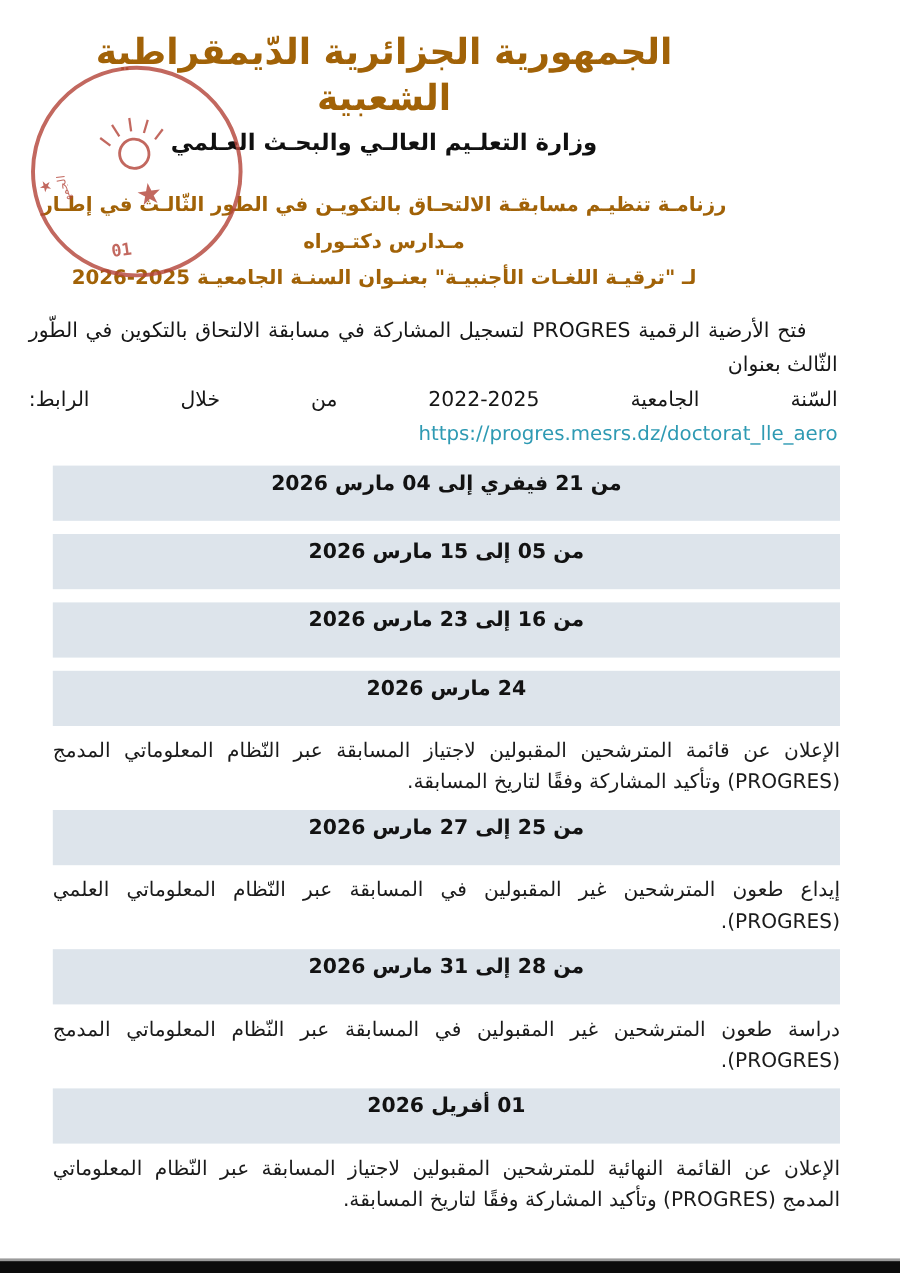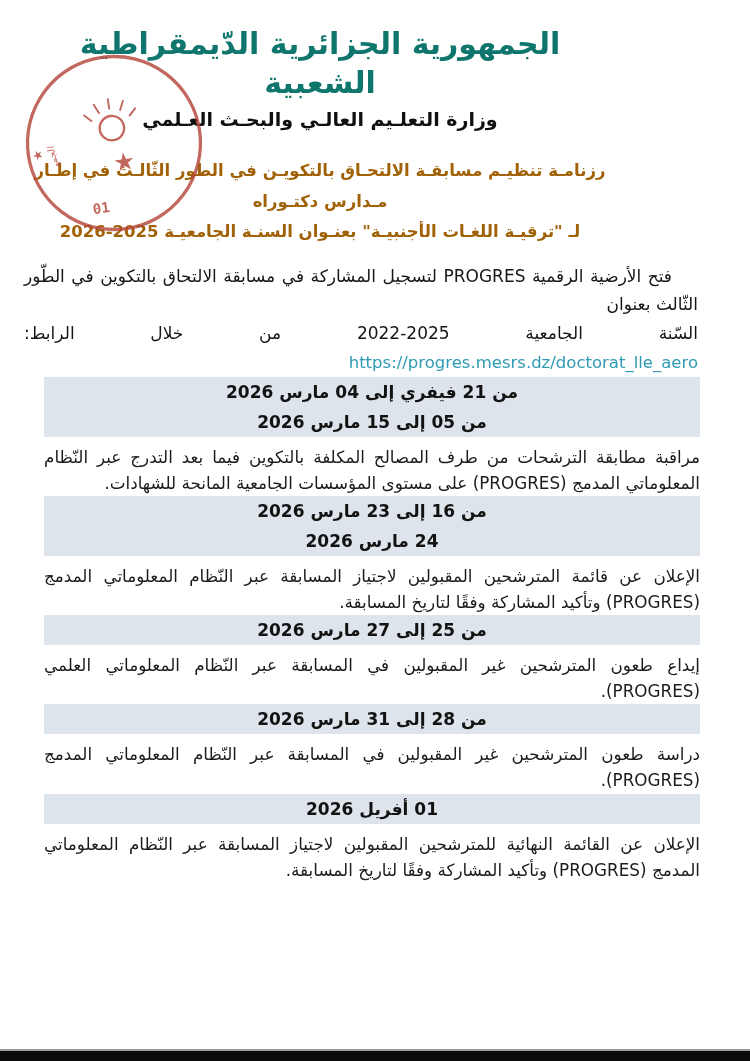--- a/index.html
+++ b/index.html
@@ -31,21 +31,21 @@
     padding-top:24px;
     margin-right:170px;
     margin-left:60px;
     text-align:center;
   }
   .republic{
     font-size:30px;
     font-weight:800;
     letter-spacing:-1px;
     line-height:1.3;
-    color:#0f766e;
+    color:#a16207;
   }
   .ministry{
     margin-top:6px;
     font-size:19px;
     font-weight:bold;
     color:#101010;
   }
   
   .doc-title{
     margin-top:26px;
@@ -71,22 +71,23 @@
     color:#2e9ab3;
     font-weight:normal;
     text-decoration:none;
     direction:ltr;
     unicode-bidi:embed;
     font-size:16.5px;
   }
   
   .content{margin:0 50px 0 44px;}
   .date-bar{
+    margin-top:11px;
     background:#dde4eb;
-    height:30px;
+    height:46px;
     line-height:30px;
     text-align:center;
     font-weight:bold;
     font-size:17px;
     color:#121212;
   }
   .section-body{
     margin-top:7px;
     font-size:16.8px;
     line-height:1.55;
@@ -154,21 +155,20 @@
   <p class="intro">
     <span class="line1">فتح الأرضية الرقمية PROGRES لتسجيل المشاركة في مسابقة الالتحاق بالتكوين في الطّور الثّالث بعنوان</span>
     <span class="line2"><span>السّنة الجامعية 2025-2022 من خلال الرابط: </span><a href="#" class="url-link">https://progres.mesrs.dz/doctorat_lle_aero</a></span>
   </p>
 
   <div class="content">
 
     <div class="date-bar">من 21 فيفري إلى 04 مارس 2026</div>
 
     <div class="date-bar">من 05 إلى 15 مارس 2026</div>
-    <div class="section-body">مراقبة مطابقة الترشحات من طرف المصالح المكلفة بالتكوين فيما بعد التدرج عبر النّظام المعلوماتي المدمج (PROGRES) على مستوى المؤسسات الجامعية المانحة للشهادات.</div>
 
     <div class="date-bar">من 16 إلى 23 مارس 2026</div>
 
     <div class="date-bar">24 مارس 2026</div>
     <div class="section-body">الإعلان عن قائمة المترشحين المقبولين لاجتياز المسابقة عبر النّظام المعلوماتي المدمج (PROGRES) وتأكيد المشاركة وفقًا لتاريخ المسابقة.</div>
 
     <div class="date-bar">من 25 إلى 27 مارس 2026</div>
     <div class="section-body">إيداع طعون المترشحين غير المقبولين في المسابقة عبر النّظام المعلوماتي العلمي (PROGRES).</div>
 
     <div class="date-bar">من 28 إلى 31 مارس 2026</div>

